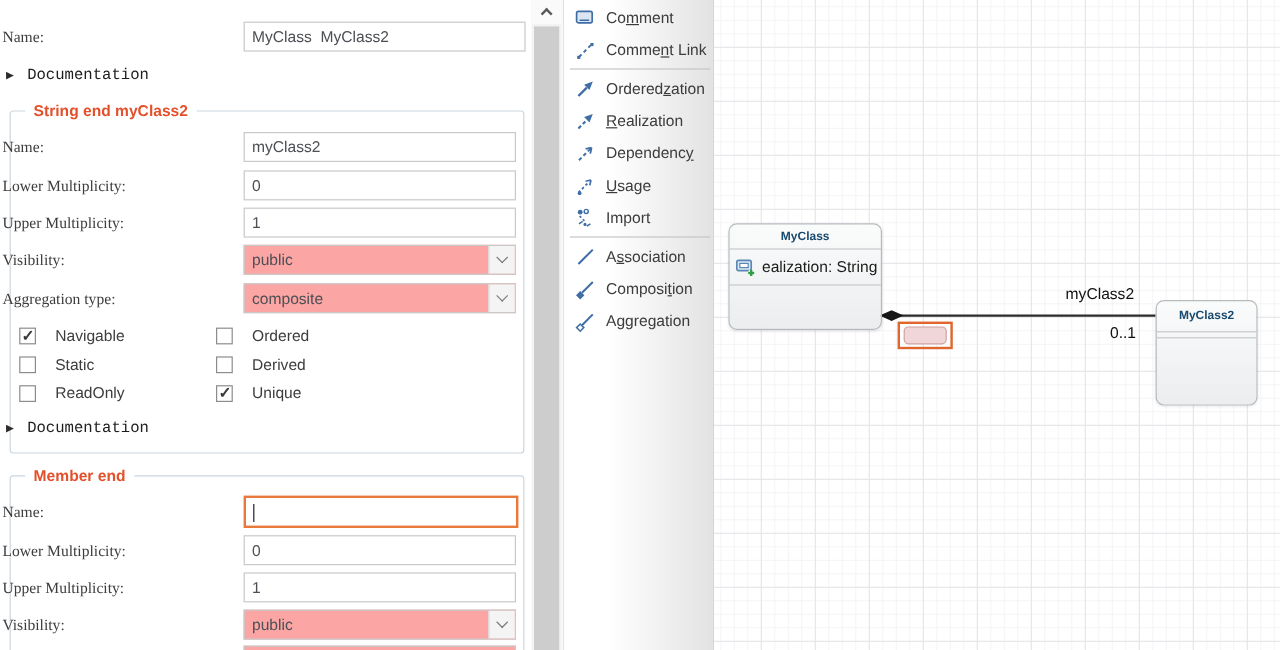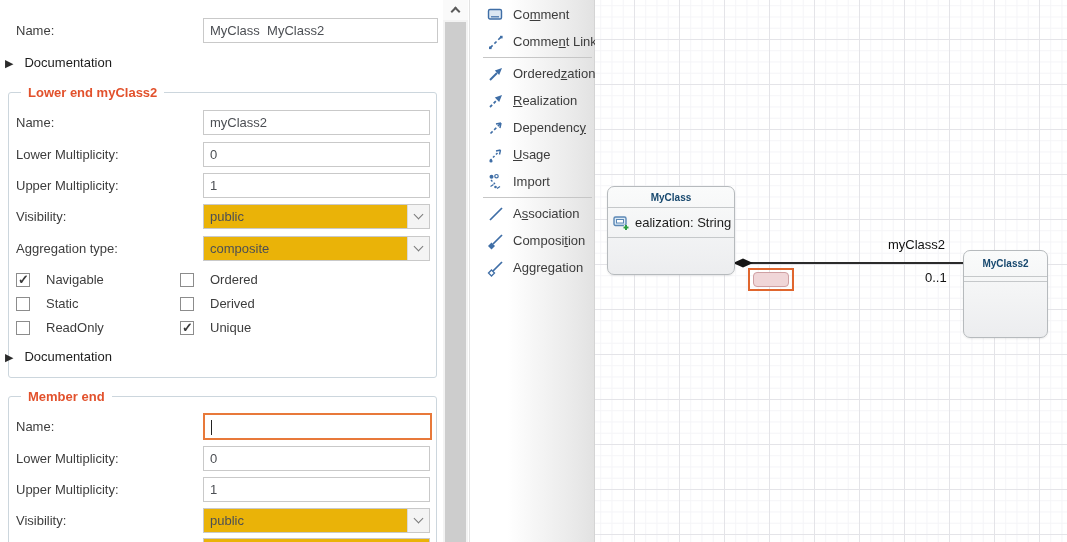--- a/index.html
+++ b/index.html
@@ -2,52 +2,52 @@
 <html><head>
 <meta charset="utf-8">
 <style>
   * { box-sizing: border-box; margin: 0; padding: 0; }
   html,body { width:1067px; height:542px; overflow:hidden; }
   body { font-family:"Liberation Sans", sans-serif; background:#fff; }
   #app { position:relative; width:1067px; height:542px; overflow:hidden; background:#fff; }
 
   
   #props { position:absolute; left:0; top:0; width:443px; height:542px; background:#fff; }
-  .flabel { position:absolute; left:16px; font-size:13px; color:#3d3d3d; line-height:25px; white-space:nowrap; }
+  .flabel { position:absolute; left:2px; font-size:13px; color:#3d3d3d; line-height:25px; white-space:nowrap;font-family:Liberation Serif, serif; }
   .tin { position:absolute; left:203px; width:227px; height:25px; border:1px solid #c9c9c9;
          padding:0 6px; font:13px "Liberation Sans",sans-serif; color:#4c4f54; background:#fff; outline:none; }
   .tin.wide { width:235px; }
-  .select { position:absolute; left:203px; width:227px; height:25px; border:1px solid #c9c9c9; background:#eab308; }
+  .select { position:absolute; left:203px; width:227px; height:25px; border:1px solid #c9c9c9; background:#fca5a5; }
   .select-val { position:absolute; left:6px; top:0; line-height:23px; font-size:13px; color:#4c4f54; }
   .select-btn { position:absolute; right:0; top:0; bottom:0; width:22px; background:#f4f4f4;
                 border-left:1px solid #d9d9d9; display:flex; align-items:center; justify-content:center; }
   .chev { width:7px; height:7px; border-right:1.5px solid #7a7a7a; border-bottom:1.5px solid #7a7a7a;
           transform:rotate(45deg); margin-top:-4px; }
   .fieldset-box { position:absolute; left:8px; width:429px; border:1px solid #ccd6dd; border-radius:3px; }
   .legend { position:absolute; background:#fff; padding:0 7px; font-size:13px; font-weight:bold; color:#e2512c; white-space:nowrap; }
-  .doct { position:absolute; left:5px; display:flex; align-items:center; gap:11px; font-size:13px; color:#1d1d1d; cursor:pointer; }
+  .doct { position:absolute; left:5px; display:flex; align-items:center; gap:11px; font-size:13px; color:#1d1d1d; cursor:pointer;font-family:Liberation Mono, monospace; }
   .tri::before { content:"▶"; font-size:11px; color:#2b2b2b; }
   .cb { position:absolute; display:flex; align-items:center; gap:16px; font-size:13px; color:#3d3d3d; }
   .cbbox { width:14px; height:14px; border:1px solid #8c8c8c; background:#fff; position:relative; flex:0 0 14px; }
   .cbbox.checked::after { content:"✓"; position:absolute; left:1px; top:-2px; font-size:13px; font-weight:bold; color:#3a3a3a; }
   .focusin { position:absolute; left:203px; width:229px; height:27px; border:2px solid #e8793a; background:#fff; }
   .caret { position:absolute; left:6px; top:5px; width:1px; height:15px; background:#222; }
 
   
   #vscroll { position:absolute; left:443px; top:0; width:25px; height:542px; background:#f3f3f3; }
   #vscroll .btnup { position:absolute; left:0; top:0; width:25px; height:20px; background:#fafafa;
                     display:flex; align-items:center; justify-content:center; }
   .sarrow { width:7px; height:7px; border-top:2px solid #5a5a5a; border-right:2px solid #5a5a5a;
             transform:rotate(-45deg); margin-top:3px; }
   #vscroll .thumb { position:absolute; left:2px; top:22px; width:21px; height:520px; background:#cdcdcd; }
 
   
   #palette { position:absolute; left:469px; top:0; width:126px; height:542px;
              background:linear-gradient(90deg,#ffffff 30%,#e9e9e9 85%,#e2e2e2);
-             border-left:1px solid #e2e2e2; border-right:1px solid #d4d4d4; padding-top:1px;padding-left:8px; }
+             border-left:1px solid #e2e2e2; border-right:1px solid #d4d4d4; padding-top:1px; }
   .pitem { height:27px; display:flex; align-items:center; gap:8px; padding-left:9px; cursor:pointer; }
   .picon { width:18px; height:18px; flex:0 0 18px; }
   .plabel { font-size:13px; color:#3c3c3c; white-space:pre; }
   .plabel .u { text-decoration:underline; }
   .psep { height:1px; background:#c6c6c6; margin:2px 2px 2px 5px; }
 
   
   #canvas { position:absolute; left:595px; top:0; width:472px; height:542px; background:#fff;
     background-image:
       linear-gradient(to right, #e4e4e8 1px, transparent 1px),
@@ -78,21 +78,21 @@
 
     <span class="flabel" style="top:18px">Name:</span>
     <input class="tin wide" style="top: 18px;" value="MyClass  MyClass2">
 
     <div class="doct" style="top:55px">
       <span class="tri"></span>
       <span>Documentation</span>
     </div>
 
     <div class="fieldset-box" style="top:92px; height:286px"></div>
-    <span class="legend" style="left:21px; top:85px">Lower end myClass2</span>
+    <span class="legend" style="left:21px; top:85px">String end myClass2</span>
 
     <span class="flabel" style="top:110px">Name:</span>
     <input class="tin" style="top: 110px;" value="myClass2">
 
     <span class="flabel" style="top:142px">Lower Multiplicity:</span>
     <input class="tin" style="top: 142px;" value="0">
 
     <span class="flabel" style="top:173px">Upper Multiplicity:</span>
     <input class="tin" style="top: 173px;" value="1">
 

